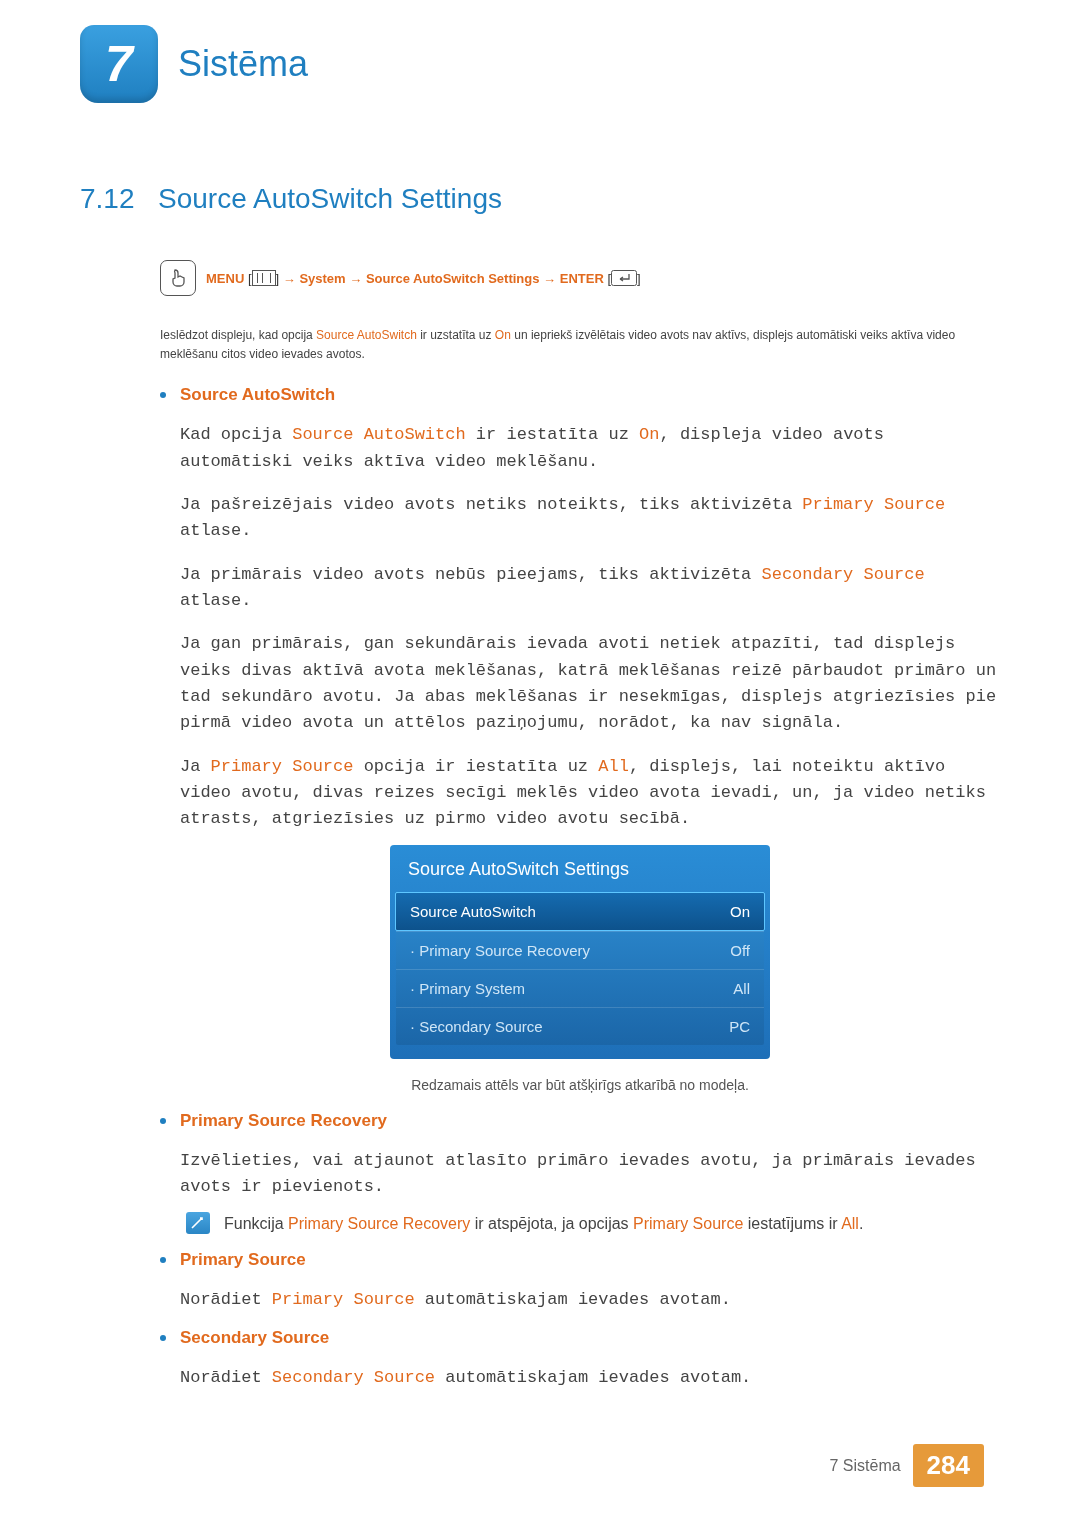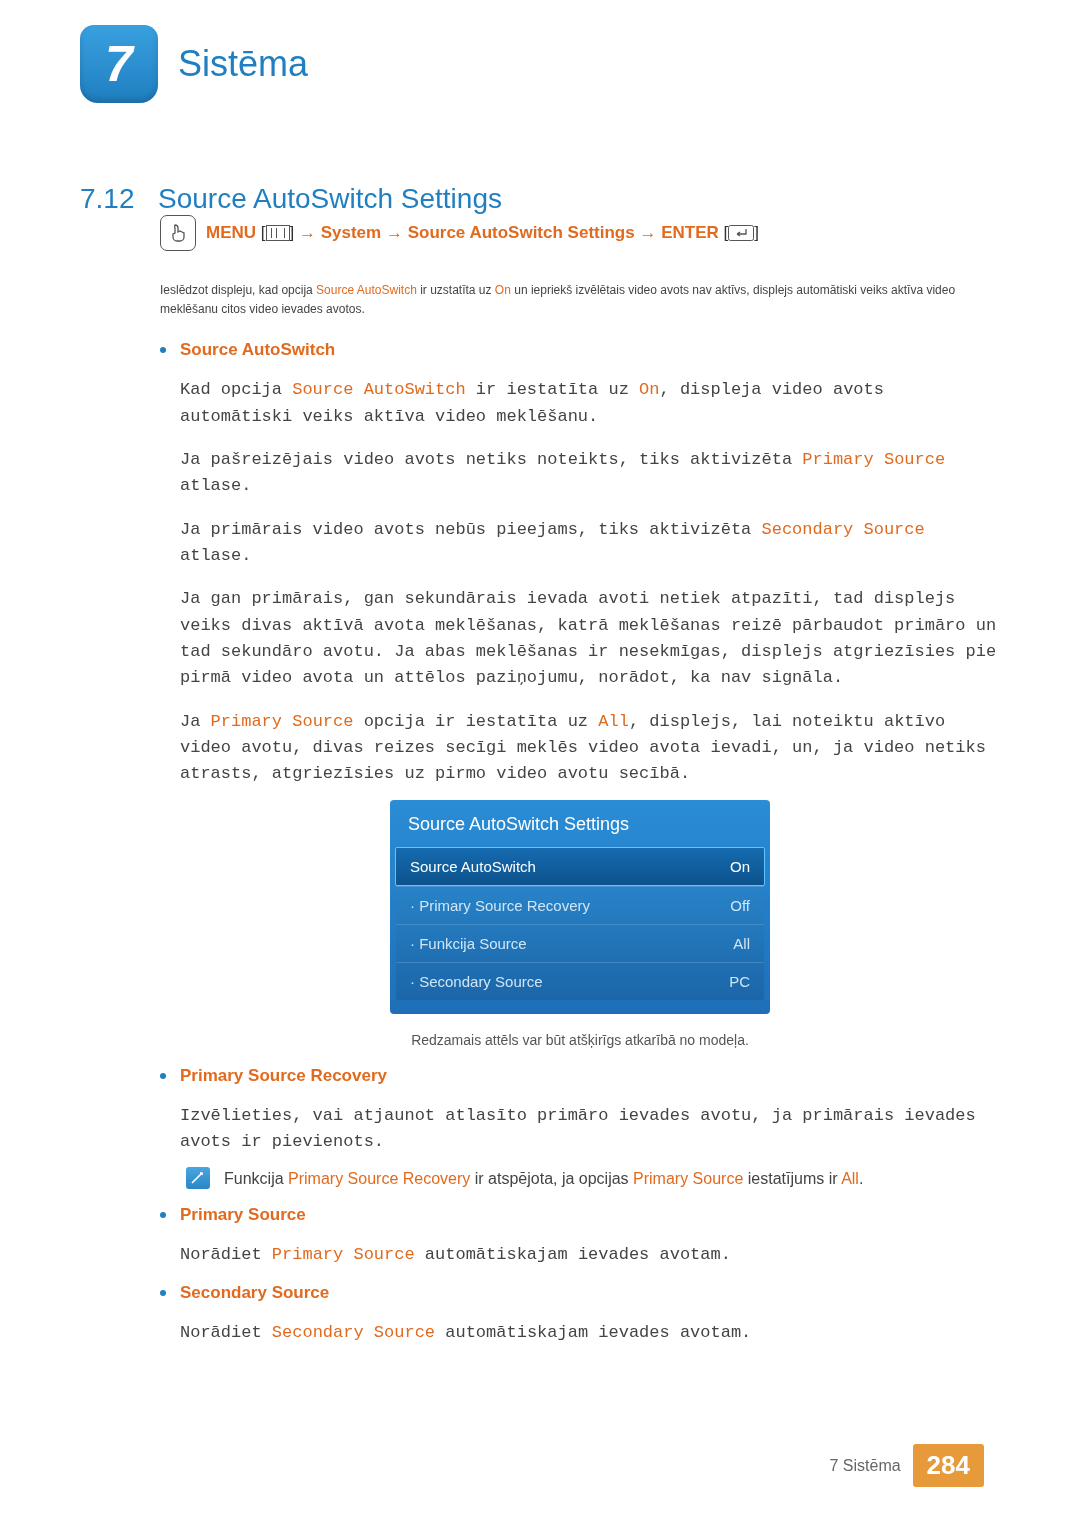--- a/index.html
+++ b/index.html
@@ -41,37 +41,38 @@
     font-style: italic;
   }
   .chapter-title {
     color: #1f7fc0;
     font-size: 36px;
     font-weight: normal;
   }
   .section-header {
     display: flex;
     align-items: center;
+    margin-bottom: 45px;
   }
   .section-number {
     color: #1f7fc0;
     font-size: 28px;
     margin-right: 18px;
     min-width: 60px;
   }
   .section-title {
     color: #1f7fc0;
     font-size: 28px;
   }
   .nav-path {
     margin-left: 80px;
     display: flex;
     align-items: center;
     flex-wrap: wrap;
-    font-size: 17px;
+    font-size: 13px;
     margin-bottom: 30px;
   }
   .touch-icon {
     width: 34px;
     height: 34px;
     border: 1.5px solid #555;
     border-radius: 7px;
     display: inline-flex;
     align-items: center;
     justify-content: center;
@@ -299,21 +300,21 @@
         <div class="menu-rows" id="menu-rows">
             <div class="menu-row selected">
               <span class="label">Source AutoSwitch</span>
               <span class="value">On</span>
             </div>
             <div class="menu-row">
               <span class="label">· Primary Source Recovery</span>
               <span class="value">Off</span>
             </div>
             <div class="menu-row">
-              <span class="label">· Funkcija Source</span>
+              <span class="label">· Primary System</span>
               <span class="value">All</span>
             </div>
             <div class="menu-row">
               <span class="label">· Secondary Source</span>
               <span class="value">PC</span>
             </div>
           </div>
       </div>
       <div class="caption">Redzamais attēls var būt atšķirīgs atkarībā no modeļa.</div>
     </li>

